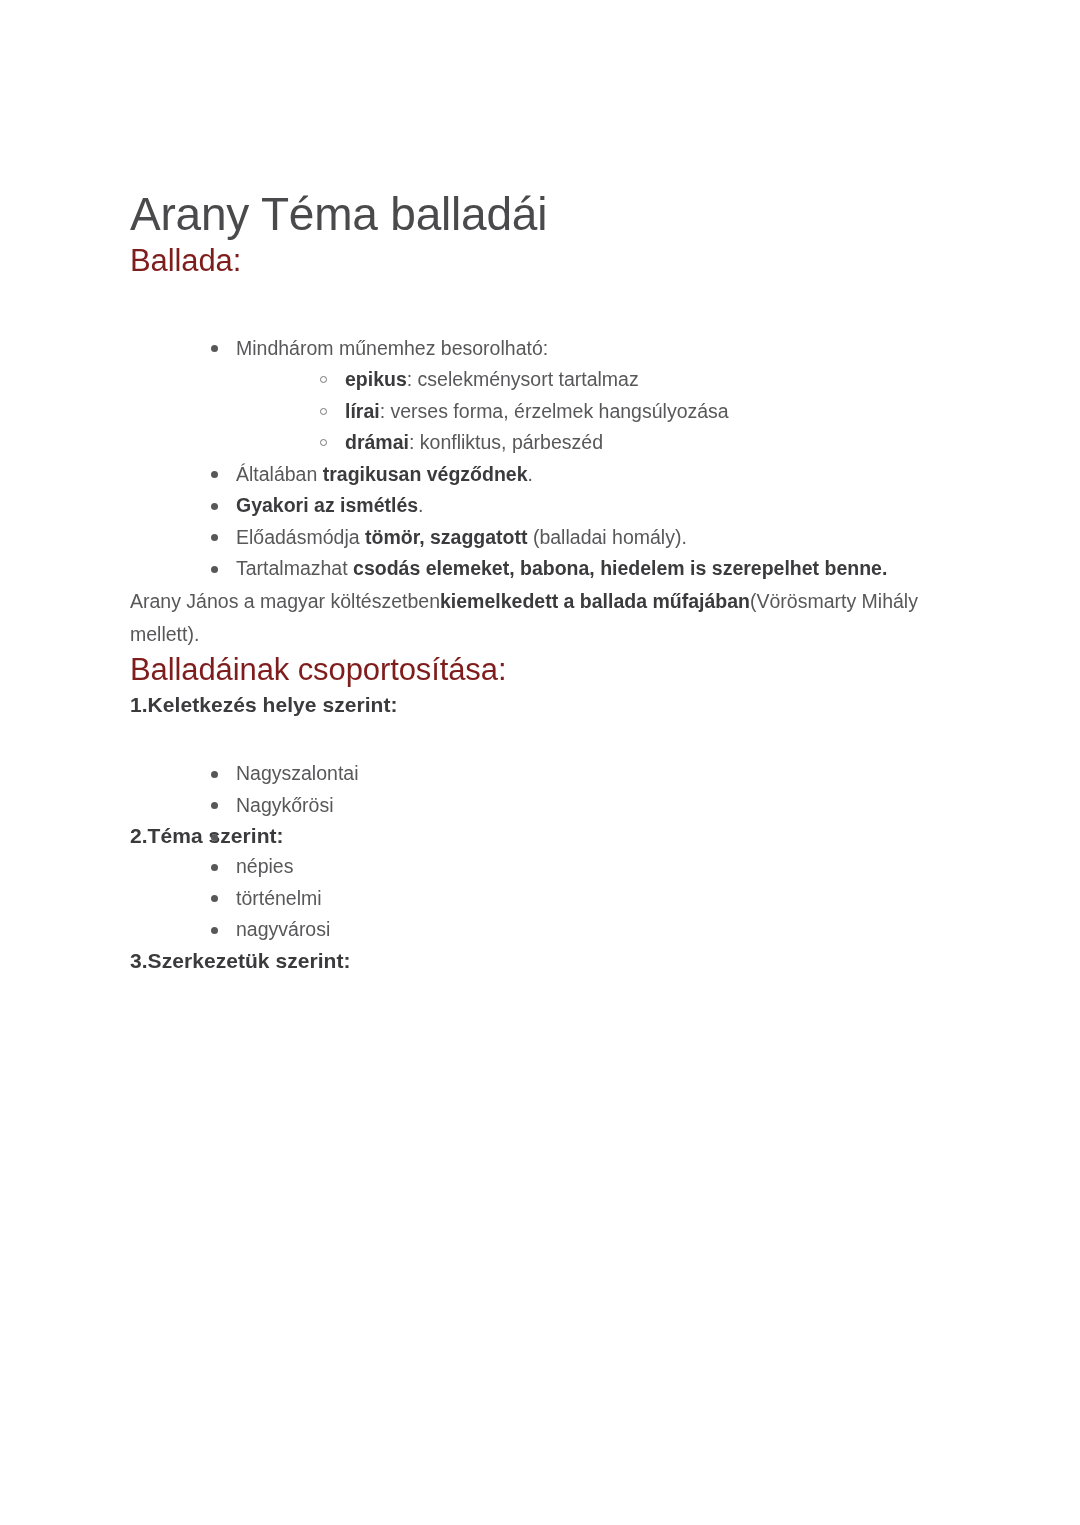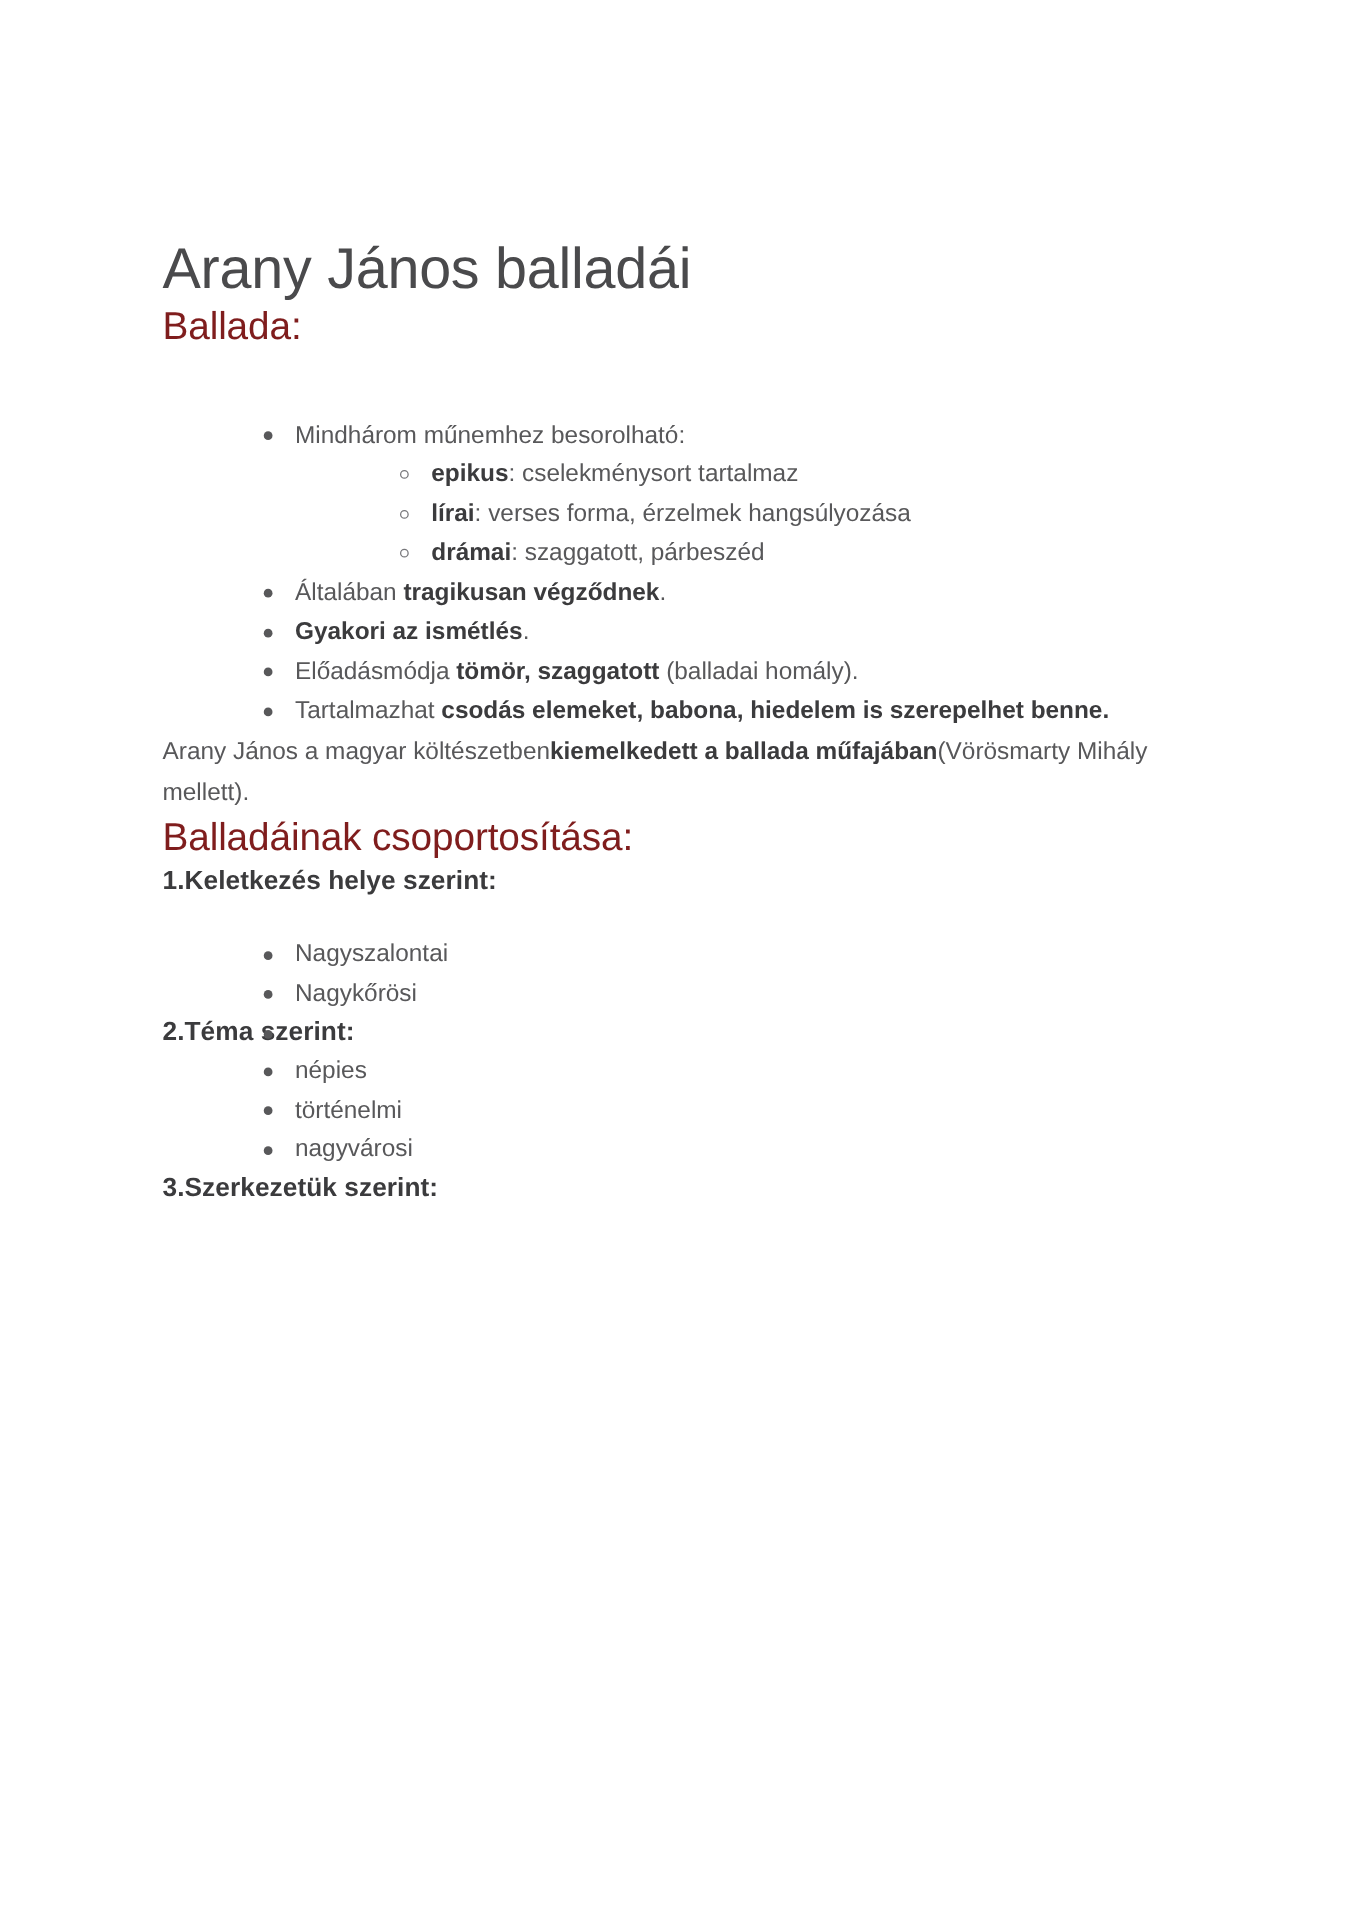--- a/index.html
+++ b/index.html
@@ -58,21 +58,21 @@
   .h3-2 { margin-top: 60px; }
   .h3-3 { margin-top: 60px; }
 
   
   ul.bullets {
     list-style: none;
     margin: 0;
     padding: 0;
   }
   ul.bullets.first-list { margin-top: 52px; }
-  ul.bullets.place-list { margin-top: 28px; }
+  ul.bullets.place-list { margin-top: 38px; }
   ul.bullets.theme-list { }
 
   ul.bullets > li {
     position: relative;
     padding-left: 106px;
     font-size: 19.5px;
     line-height: 31.5px;
     color: #58585a;
     margin: 0;
   }
@@ -128,42 +128,42 @@
     color: #3b3b3d;
   }
   .long-bullet .li-text { max-width: 760px; }
 </style>
 </head>
 <body>
 
 <div class="page">
   <div class="doc">
 
-    <h1 class="doc-title">Arany János balladái</h1>
+    <h1 class="doc-title">Arany Téma balladái</h1>
 
     <h2 class="section-heading h2-ballada">Ballada:</h2>
 
     <ul class="bullets first-list">
 
       <li>
         <span class="marker"></span>
         <span class="li-text">Mindhárom műnemhez besorolható:</span>
 
         <ul class="subbullets">
           <li>
             <span class="marker-open"></span>
             <span class="b">epikus</span><span>: cselekménysort tartalmaz</span>
           </li>
           <li>
             <span class="marker-open"></span>
             <span class="b">lírai</span><span>: verses forma, érzelmek hangsúlyozása</span>
           </li>
           <li>
             <span class="marker-open"></span>
-            <span class="b">drámai</span><span>: szaggatott, párbeszéd</span>
+            <span class="b">drámai</span><span>: konfliktus, párbeszéd</span>
           </li>
         </ul>
       </li>
 
       <li>
         <span class="marker"></span>
         <span class="li-text"><span>Általában </span><span class="b">tragikusan végződnek</span><span>.</span></span>
       </li>
 
       <li>

